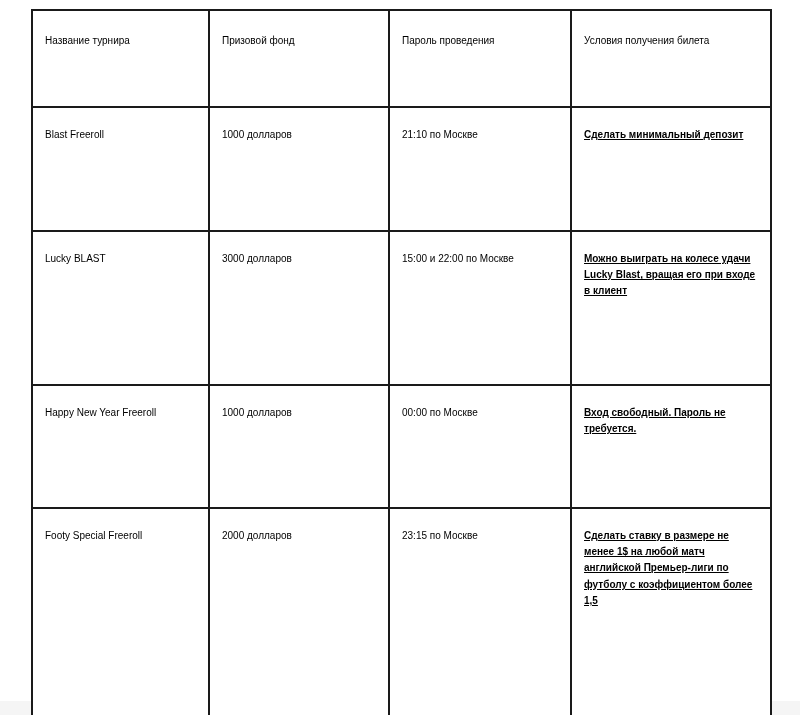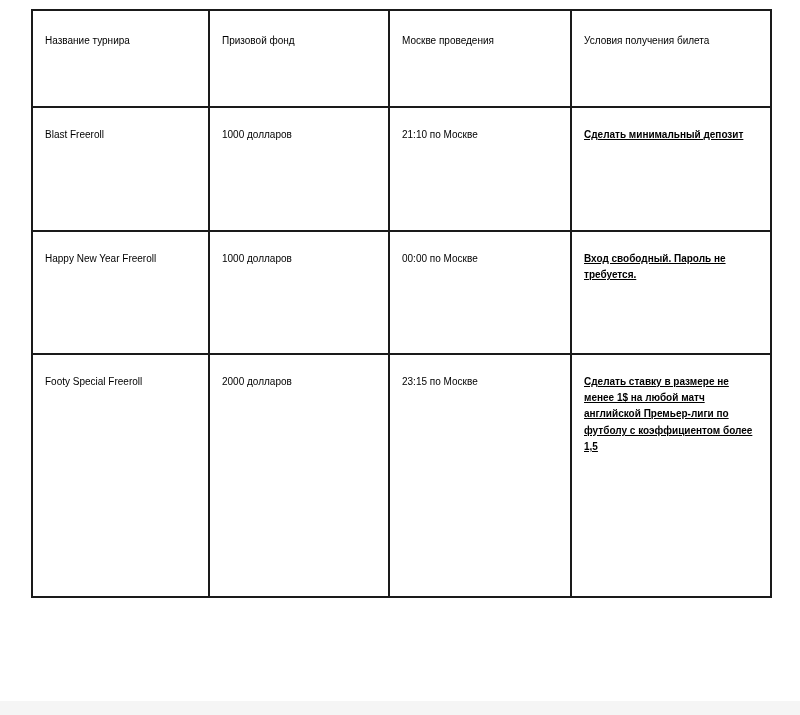--- a/index.html
+++ b/index.html
@@ -93,33 +93,39 @@
       <col class="col-w1">
       <col class="col-w2">
       <col class="col-w3">
       <col class="col-w4">
     </colgroup>
 
     <thead>
       <tr data-row="header">
         <td>Название турнира</td>
         <td>Призовой фонд</td>
-        <td>Москве проведения</td>
+        <td>Пароль проведения</td>
         <td>Условия получения билета</td>
       </tr>
     </thead>
 
     <tbody>
       <tr data-row="0">
         <td>Blast Freeroll</td>
         <td>1000 долларов</td>
         <td>21:10 по Москве</td>
         <td class="cond-cell">Сделать минимальный депозит</td>
       </tr>
 
+      <tr data-row="1">
+        <td>Lucky BLAST</td>
+        <td>3000 долларов</td>
+        <td>15:00 и 22:00 по Москве</td>
+        <td class="cond-cell">Можно выиграть на колесе удачи Lucky Blast, вращая его при входе в клиент</td>
+      </tr>
 
       <tr data-row="2">
         <td>Happy New Year Freeroll</td>
         <td>1000 долларов</td>
         <td>00:00 по Москве</td>
         <td class="cond-cell">Вход свободный. Пароль не требуется.</td>
       </tr>
 
       <tr data-row="3">
         <td>Footy Special Freeroll</td>

